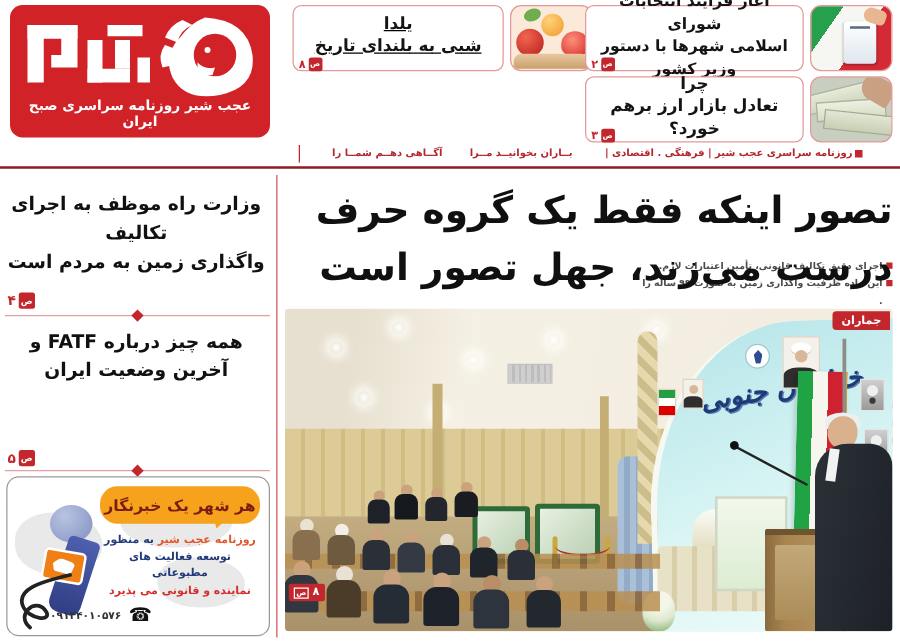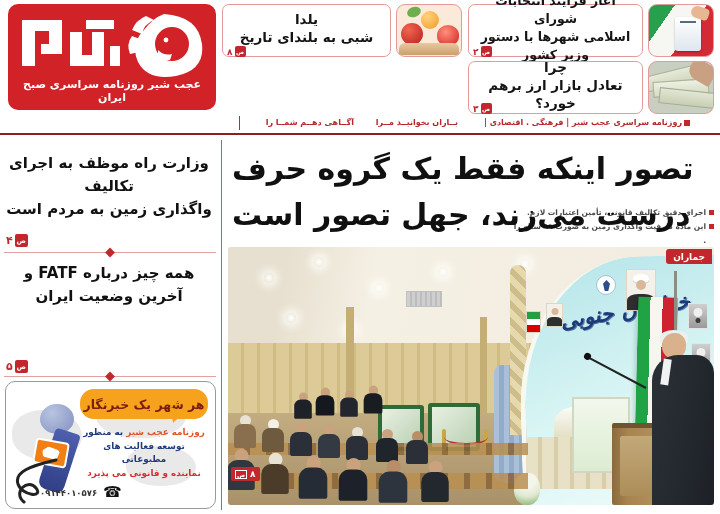--- a/index.html
+++ b/index.html
@@ -52,21 +52,21 @@
   .ad-text { position:absolute; right:8px; top:44px; width:126px; text-align:center; font-size:8.8px; font-weight:bold; line-height:13.5px; direction:rtl; }
   .ad-text .r { color:#e2552b; }
   .ad-text .n { color:#223a7a; }
   .ad-text .rd { color:#d32f2f; }
   .ad-phone { position:absolute; left:34px; bottom:8px; display:flex; align-items:center; gap:6px; direction:ltr; }
   .ad-phone .num { font-size:8.5px; font-weight:bold; color:#333; }
   .ad-phone .ph { font-size:15px; color:#111; transform:scaleX(-1); line-height:1; }
   .mic-cable { position:absolute; left:4px; bottom:4px; width:60px; height:46px; }
 
   
-  .main-head { position:absolute; left:232px; top:146px; width:482px; text-align:left; font-weight:800; color:#101010; font-size:30px; line-height:46px; letter-spacing:-0.5px; }
+  .main-head { position:absolute; left:232px; top:146px; width:482px; text-align:right; font-weight:800; color:#101010; font-size:30px; line-height:46px; letter-spacing:-0.5px; }
 
   
   .photo { position:absolute; left:228px; top:247px; width:486px; height:258px; background:#f3eee2; border-radius:3px; overflow:hidden; direction:ltr; }
   .ceil-light { position:absolute; width:10px; height:10px; border-radius:50%; background:radial-gradient(#fff, rgba(255,255,255,0)); box-shadow:0 0 8px 4px rgba(255,255,250,.8); }
   .wood { position:absolute; left:0; top:96px; width:310px; height:70px; background:repeating-linear-gradient(90deg,#ddcb97 0 13px,#cfbd83 13px 16px); }
   .wood-beam { position:absolute; background:#c4ae74; }
   .vent { position:absolute; left:178px; top:44px; width:36px; height:16px; background:repeating-linear-gradient(90deg,#cfcfcf 0 3px,#bdbdbd 3px 5px); border:1px solid #c0c0c0; }
   .banner { position:absolute; left:292px; top:10px; width:200px; height:250px; background:linear-gradient(160deg,#b4e4e9 0%, #d9f5f4 55%, #eefcfa 100%); border-top-left-radius:120px 150px; border-left:5px solid #f6f9f2; transform:rotate(-1.5deg); }
   .strut { position:absolute; left:282px; top:18px; width:16px; height:170px; background:repeating-linear-gradient(45deg,#e6d9ae 0 6px,#cdbd8a 6px 12px); border-radius:8px 8px 0 0; }
   .callig { position:absolute; left:322px; top:52px; width:150px; text-align:center; font-size:21px; font-weight:800; font-style:italic; color:#1d3c77; transform:rotate(-9deg); text-shadow:1px 1px 0 #5b79ae; direction:rtl; }
@@ -139,21 +139,21 @@
         <rect x="56" y="26" width="12" height="34"></rect>
         <rect x="56" y="49" width="34" height="11"></rect>
         <rect x="78" y="26" width="12" height="23"></rect>
         <rect x="72" y="14" width="28" height="9"></rect>
         <rect x="96" y="40" width="10" height="20"></rect>
       </g>
     </svg>
     <div class="logo-sub">عجب شیر روزنامه سراسری صبح ایران</div>
   </div>
 
-  <div class="hcard" style="left:222px; top:4px; width:240px; height:53px;">
+  <div class="hcard" style="left:234px; top:4px; width:240px; height:53px;text-decoration:underline;">
     <div class="htext">
       <div class="tl">یلدا</div>
       <div class="tl">شبی به بلندای تاریخ</div>
       <div class="pmark">
           <span class="dg">۸</span>
           <span class="bx">ص</span>
         </div>
     </div>
     <div class="himg" style="background:#fbe9da;">
       <div style="position:absolute;left:4px;top:18px;width:22px;height:22px;border-radius:50%;background:radial-gradient(circle at 35% 30%,#f2654f,#b61f1f);"></div>

